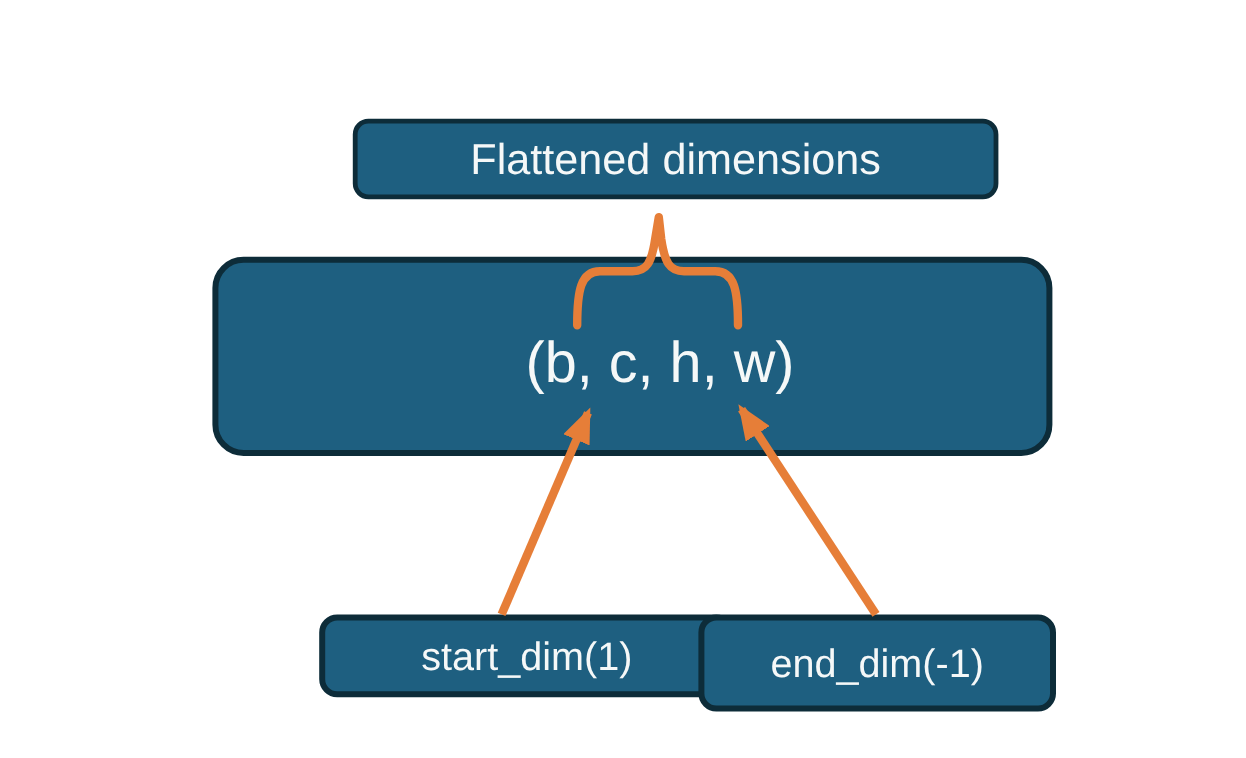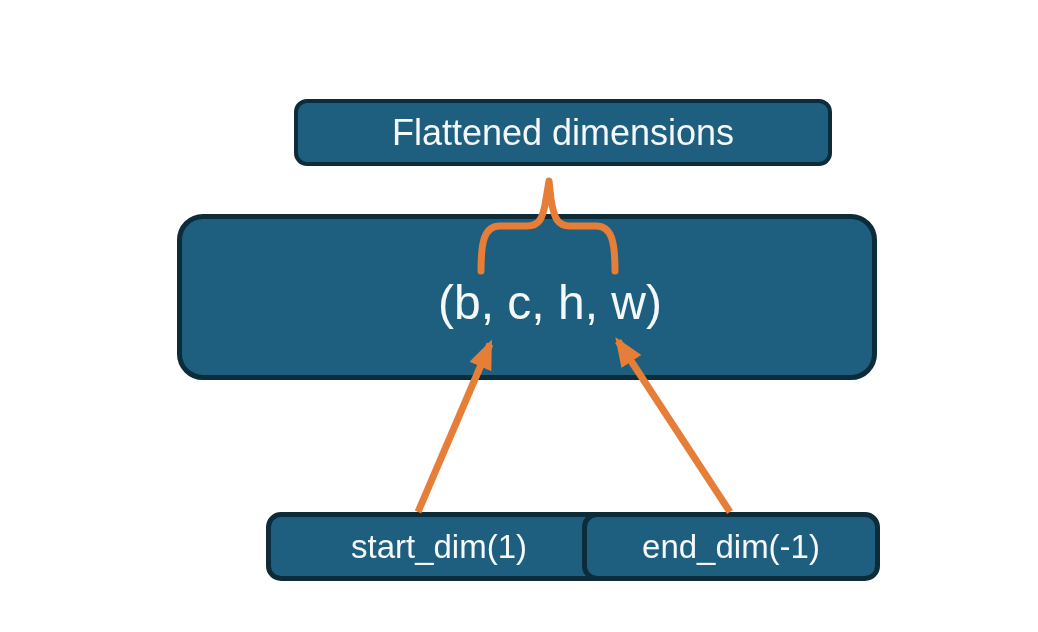--- a/index.html
+++ b/index.html
@@ -51,21 +51,21 @@
     width: 346px;
     height: 69px;
     border-width: 5px;
     border-radius: 15px;
     font-size: 33px;
   }
   .node-end {
     left: 582px;
     top: 512px;
     width: 298px;
-    height: 69px;
+    height: 81px;
     border-width: 5px;
     border-radius: 15px;
     font-size: 33px;
   }
   .overlay {
     position: absolute;
     left: 0;
     top: 0;
     width: 1038px;
     height: 632px;

